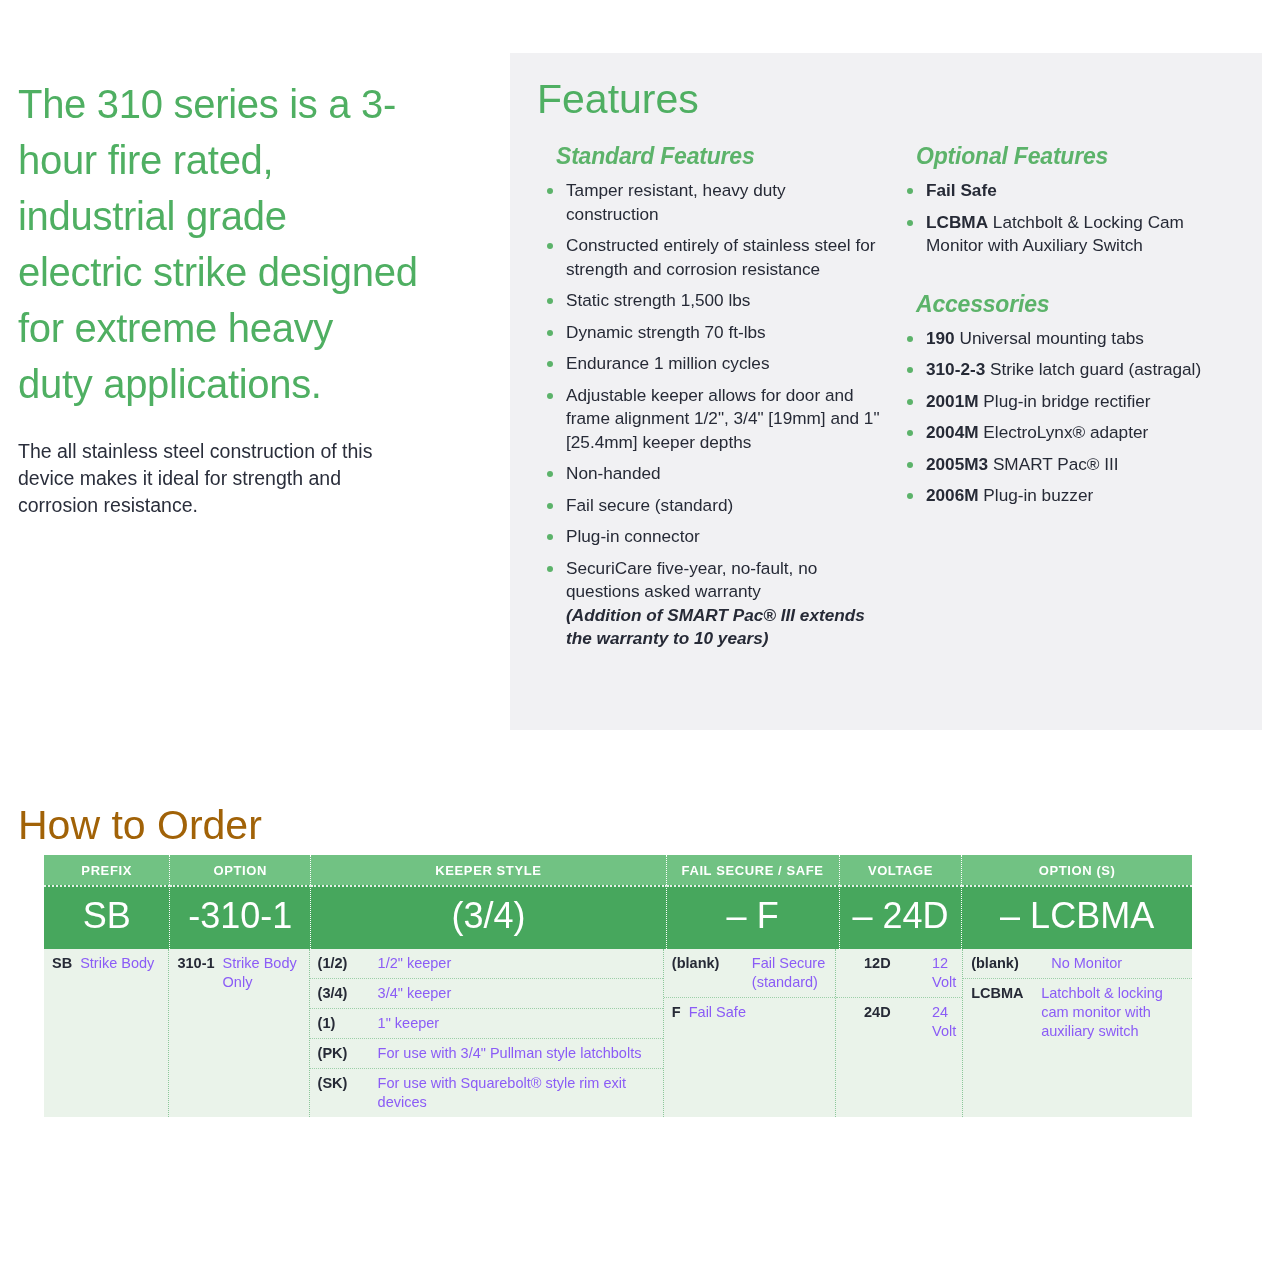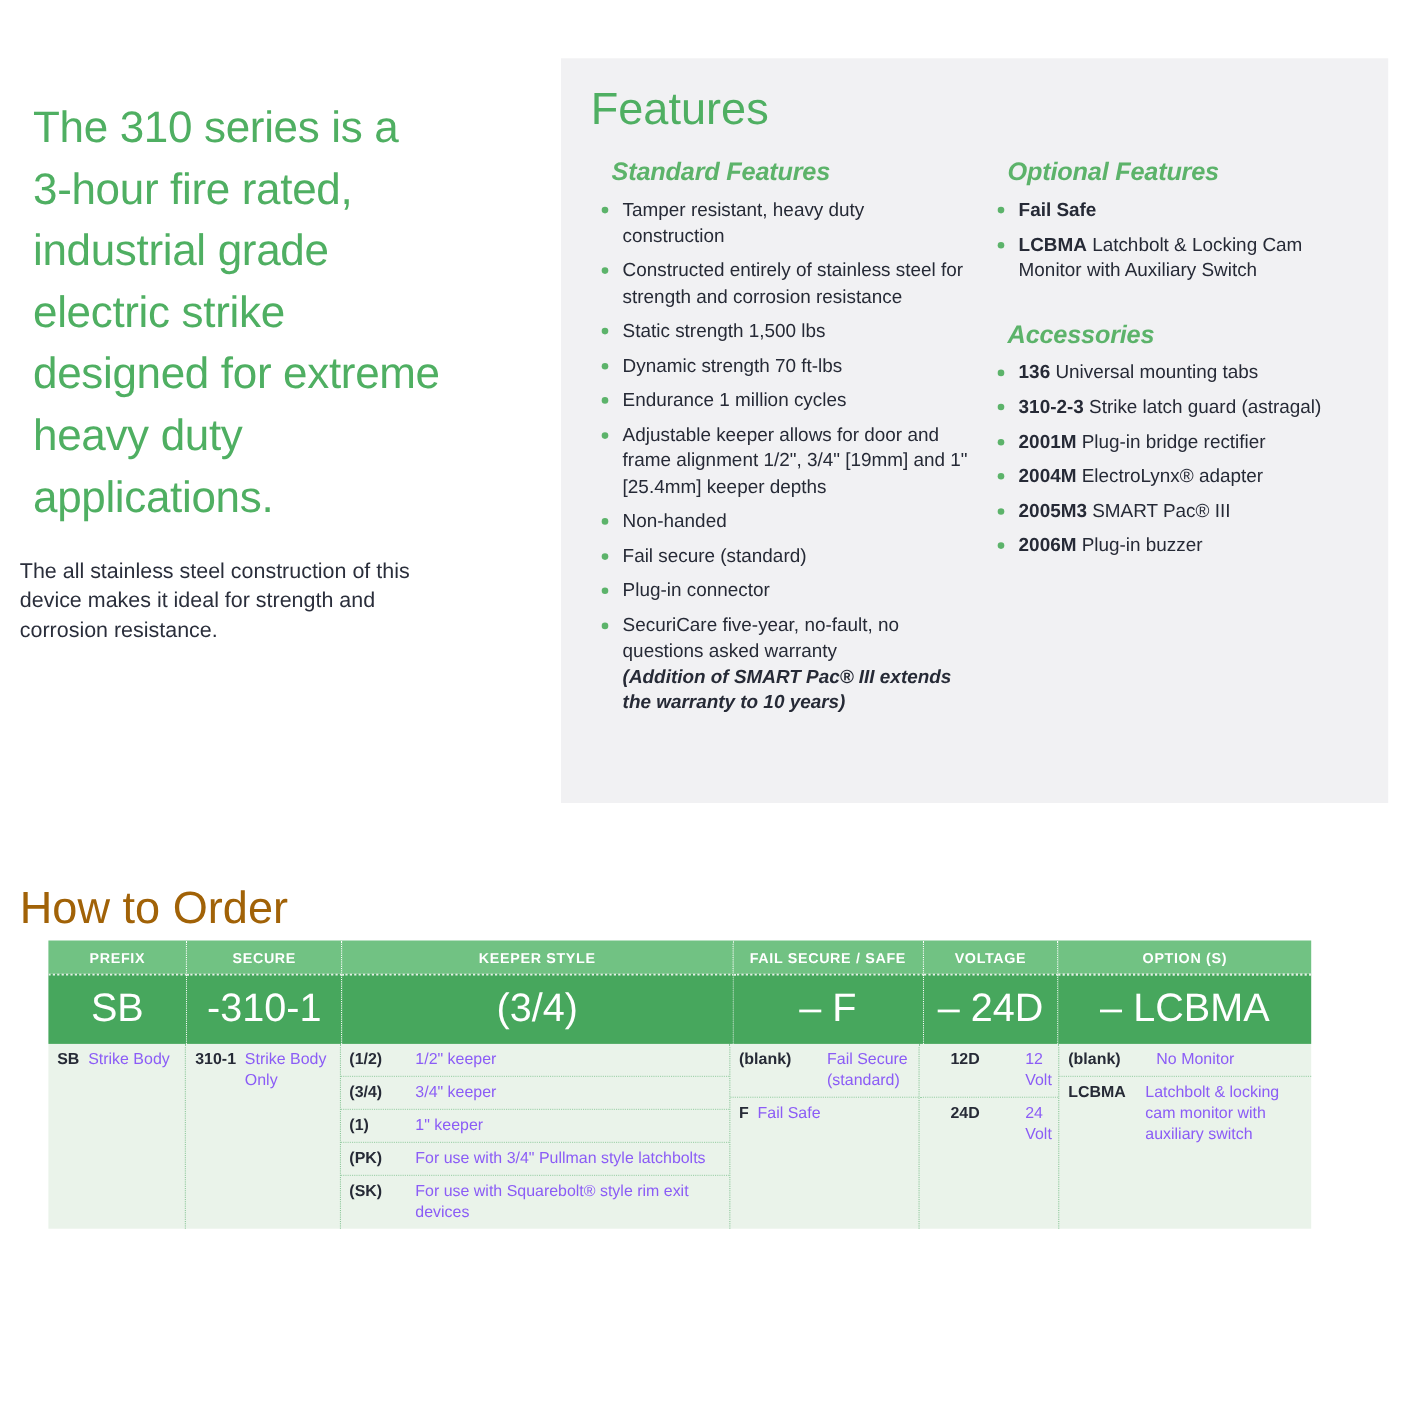--- a/index.html
+++ b/index.html
@@ -22,21 +22,21 @@
     left: 18px;
     top: 76px;
     width: 400px;
   }
   #intro-headline {
     font-size: 40px;
     line-height: 56px;
     font-weight: 400;
     color: #4faf62;
     letter-spacing: -0.3px;
-    margin: 12px;
+    margin: 0;
   }
   #intro-paragraph {
     margin: 26px 0 0 0;
     font-size: 19.5px;
     line-height: 27px;
     color: #2a2e3b;
     width: 355px;
   }
 
   
@@ -220,21 +220,21 @@
       </li>
       <li>
         <span class="code">LCBMA</span>
         <span>Latchbolt &amp; Locking Cam Monitor with Auxiliary Switch</span>
       </li>
     </ul>
 
     <div class="sub-head" id="accessories-head">Accessories</div>
     <ul class="feat-list">
       <li>
-        <span class="code">136</span>
+        <span class="code">190</span>
         <span>Universal mounting tabs</span>
       </li>
       <li>
         <span class="code">310-2-3</span>
         <span>Strike latch guard (astragal)</span>
       </li>
       <li>
         <span class="code">2001M</span>
         <span>Plug-in bridge rectifier</span>
       </li>
@@ -254,21 +254,21 @@
   </div>
 
 </div>
 
 <div id="order-title">How to Order</div>
 
 <div id="order-table">
 
   <div class="order-row">
     <div class="hdr-cell" style="width:137px">PREFIX</div>
-    <div class="hdr-cell" style="width:153px">SECURE</div>
+    <div class="hdr-cell" style="width:153px">OPTION</div>
     <div class="hdr-cell" style="width:387px">KEEPER STYLE</div>
     <div class="hdr-cell" style="width:188px">FAIL SECURE / SAFE</div>
     <div class="hdr-cell" style="width:133px">VOLTAGE</div>
     <div class="hdr-cell" style="width:250px">OPTION (S)</div>
   </div>
 
   <div class="order-row">
     <div class="code-cell" style="width:137px">SB</div>
     <div class="code-cell" style="width:153px">-310-1</div>
     <div class="code-cell" style="width:387px">(3/4)</div>

